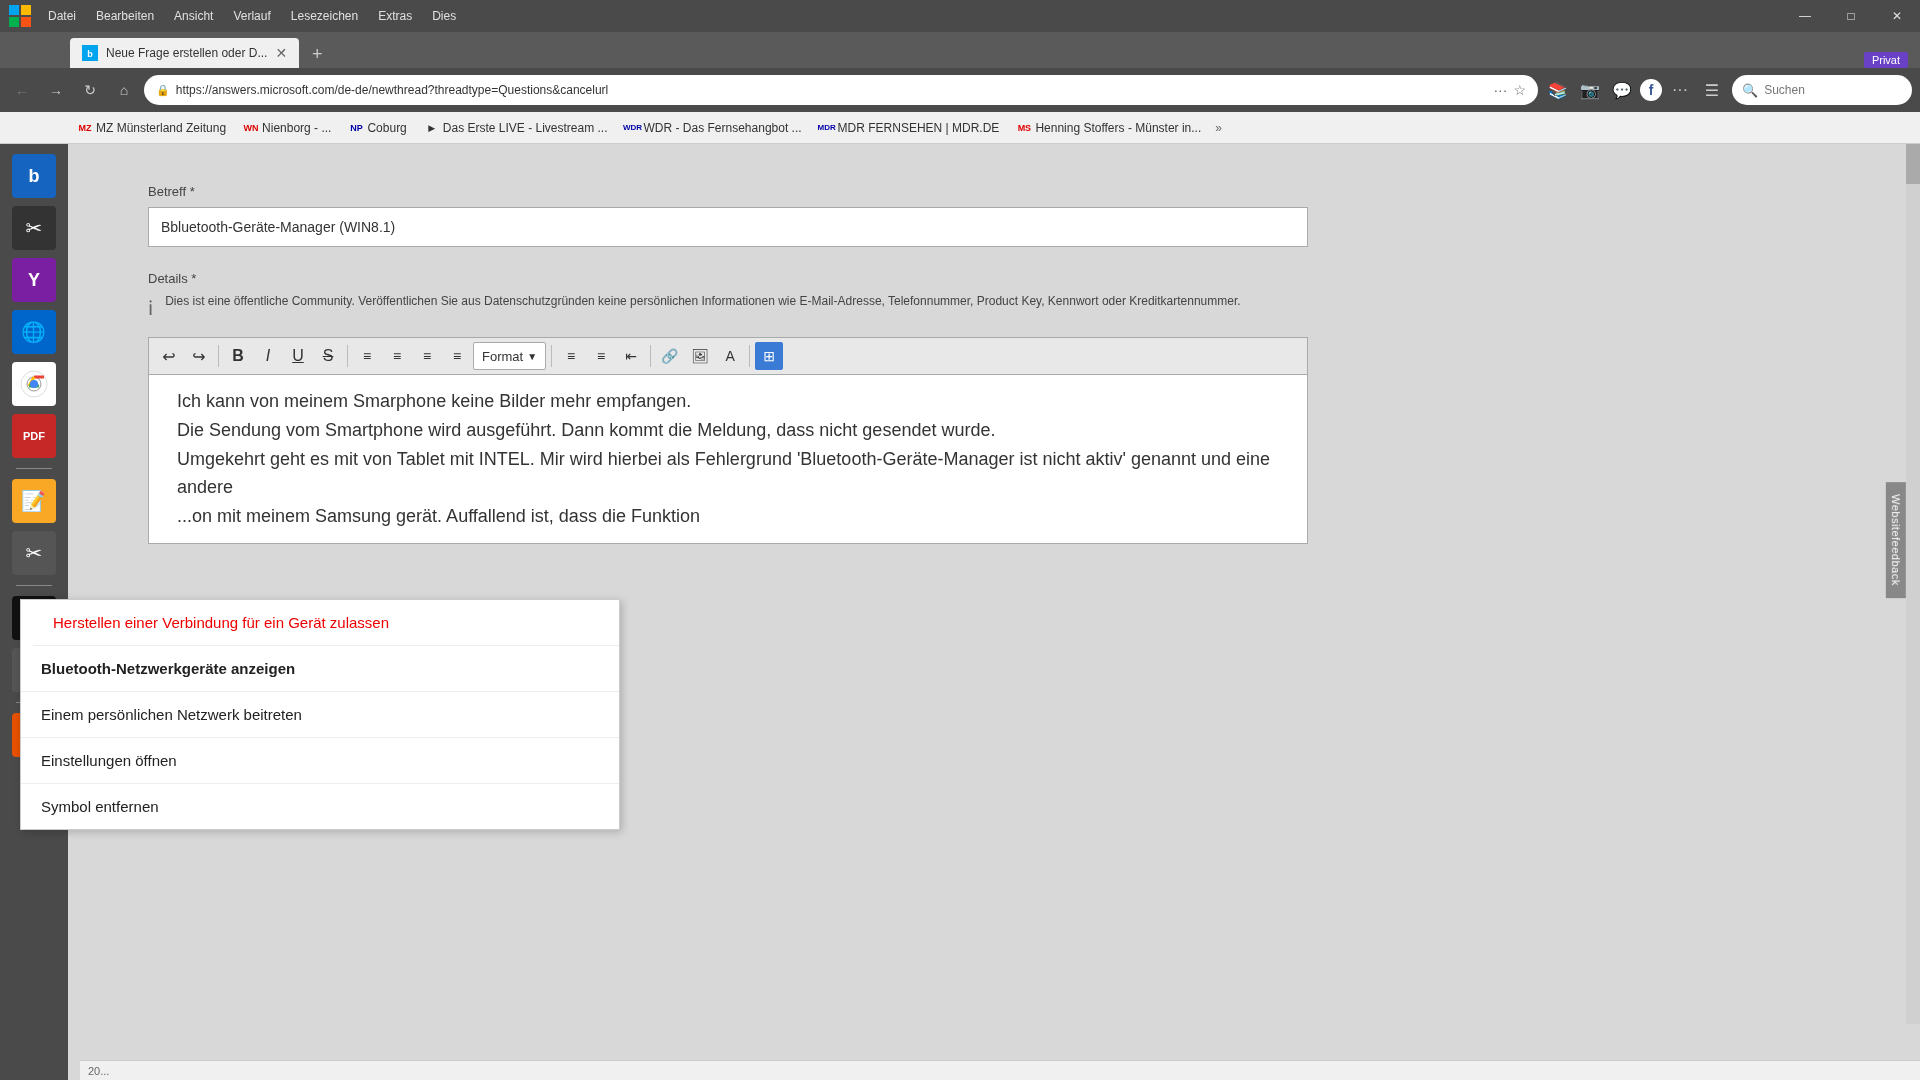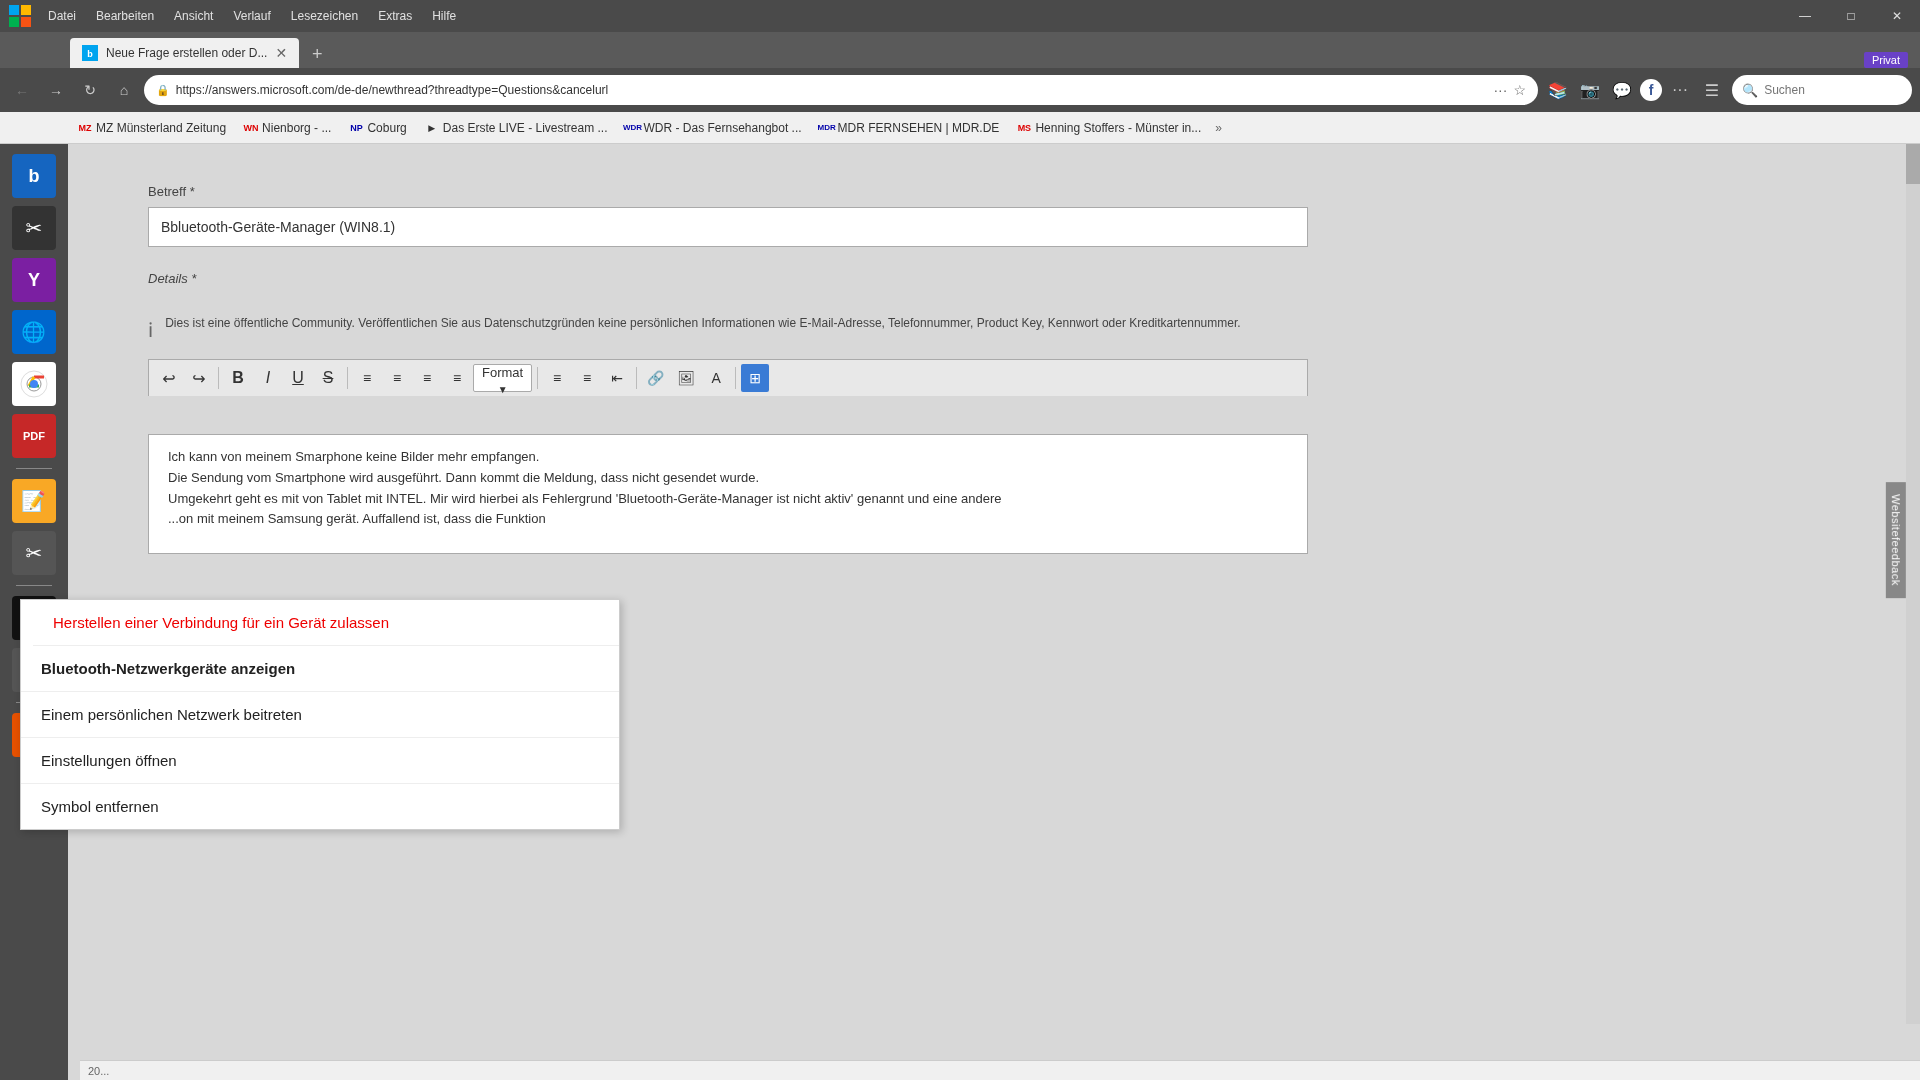--- a/index.html
+++ b/index.html
@@ -81,48 +81,48 @@
       width: 100%; min-height: 100%; background: #d8d8d8; padding: 40px 80px 80px 80px;
     }
 
     .page-title { font-size: 32px; color: #333; font-weight: 300; margin-bottom: 32px; }
     .field-label { font-size: 13px; color: #444; margin-bottom: 8px; }
     .subject-input {
       width: 1160px; height: 40px; background: #fff; border: 1px solid #aaa;
       padding: 0 12px; font-size: 14px; color: #333; margin-bottom: 24px;
       display: flex; align-items: center;
     }
-    .details-label { font-size: 13px; color: #444; margin-bottom: 24px; font-style: italic; }
+    .details-label { font-size: 13px; color: #444; margin-bottom: 2px; }
     .privacy-notice {
       display: flex; align-items: flex-start; gap: 12px; margin-bottom: 12px;
       background: transparent; padding: 4px 0;
     }
     .notice-icon { color: #666; font-size: 20px; margin-top: 2px; }
     .notice-text { font-size: 12px; color: #444; line-height: 1.5; max-width: 1100px; }
 
     
     .editor-toolbar {
       width: 1160px; background: #e8e8e8; border: 1px solid #aaa; border-bottom: none;
       display: flex; align-items: center; padding: 4px 6px; gap: 2px; flex-wrap: wrap;
     }
     .tb-btn {
       width: 28px; height: 28px; display: flex; align-items: center; justify-content: center;
       cursor: pointer; border: 1px solid transparent; border-radius: 2px; font-size: 14px; color: #333;
       background: transparent;
     }
     .tb-separator { width: 1px; height: 22px; background: #bbb; margin: 0 3px; }
     .format-dropdown {
       height: 28px; background: #fff; border: 1px solid #aaa; border-radius: 2px;
-      display: flex; align-items: center; padding: 0 8px; gap: 4px; font-size: 13px; color: #333; cursor: pointer; flex-direction: column;
+      display: flex; align-items: center; padding: 0 8px; gap: 4px; font-size: 13px; color: #333; cursor: pointer;
     }
 
     
     .editor-content {
       width: 1160px; min-height: 120px; background: #fff; border: 1px solid #aaa;
-      padding: 12px 19px; font-size: 13px; color: #333; line-height: 1.6; margin-top: 38px;
+      padding: 12px 28px; font-size: 18px; color: #333; line-height: 1.6;
     }
 
     
     .context-menu {
       position: fixed; left: 20px; bottom: 160px;
       background: #fff; border: 1px solid #ccc; box-shadow: 2px 2px 8px rgba(0,0,0,0.2);
       width: 600px; z-index: 1000; font-size: 15px;
     }
     .context-item {
       padding: 14px 20px; cursor: pointer; color: #222; border-bottom: 1px solid #eee;
@@ -153,21 +153,21 @@
       <rect x="1" y="13" width="10" height="10" fill="#00b04f"></rect>
       <rect x="13" y="13" width="10" height="10" fill="#f65314"></rect>
     </svg>
     <div class="title-bar-menus">
       <span>Datei</span>
       <span>Bearbeiten</span>
       <span>Ansicht</span>
       <span>Verlauf</span>
       <span>Lesezeichen</span>
       <span>Extras</span>
-      <span>Hilfe</span>
+      <span>Dies</span>
     </div>
   </div>
   <div class="title-bar-right">
     <div class="title-bar-btn">—</div>
     <div class="title-bar-btn">□</div>
     <div class="title-bar-btn close">✕</div>
   </div>
 </div>
 
 <div class="tab-bar">

